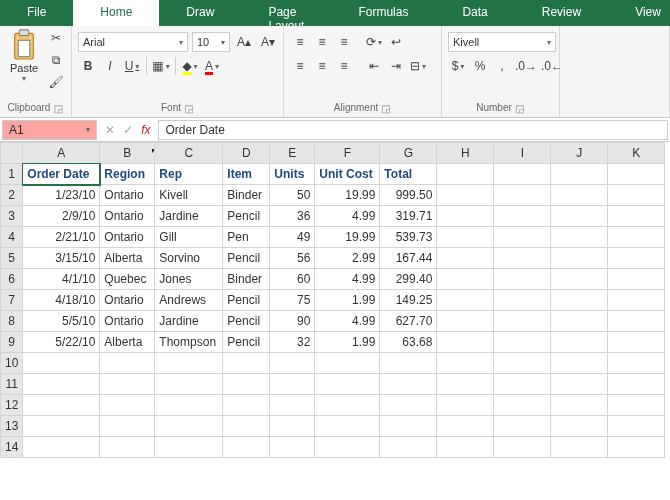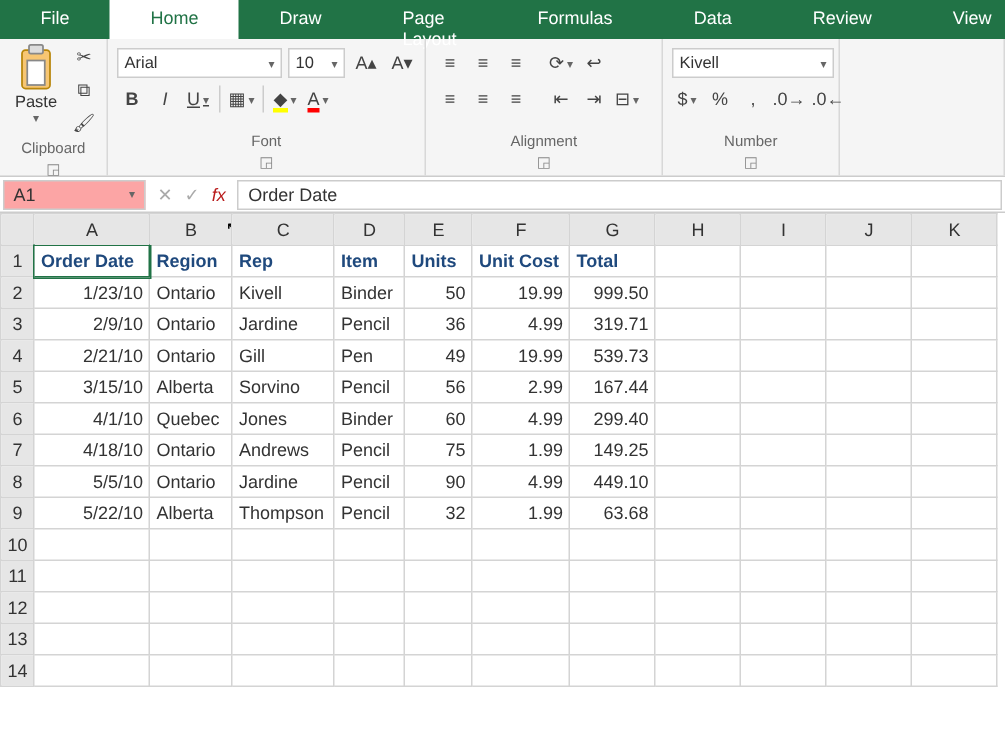--- a/index.html
+++ b/index.html
@@ -8,21 +8,21 @@
   
   .tabs { display: flex; background: #217346; color: #fff; height: 26px; align-items: stretch; }
   .tab { padding: 5px 27px; cursor: pointer; font-size: 12px; }
   .tab.file { background: #217346; }
   .tab.active { background: #fff; color: #217346; }
 
   
   .ribbon { display: flex; background: #f5f5f5; border-bottom: 1px solid #ccc; height: 92px; }
   .group { display: flex; flex-direction: column; border-right: 1px solid #d8d8d8; padding: 2px 4px 2px 4px; }
   .group-body { flex: 1; display: flex; gap: 2px; align-items: flex-start; }
-  .group-label { text-align: center; font-size: 10px; color: #666; padding: 2px 0; display: flex; justify-content: center; align-items: center; gap: 3px; flex-direction: column;}
+  .group-label { text-align: center; font-size: 10px; color: #666; padding: 2px 0; display: flex; justify-content: center; align-items: flex-end; gap: 3px;}
   .group-label .corner { width: 10px; height: 10px; display:inline-flex; align-items:center; justify-content:center; color:#888;}
   .vstack { display: flex; flex-direction: column; gap: 2px; }
   .hstack { display: flex; flex-direction: row; gap: 2px; align-items:center;}
   .btn { display: inline-flex; align-items: center; justify-content: center; min-width: 20px; height: 20px; border: 1px solid transparent; background: transparent; cursor: pointer; font-size: 12px; color:#444;}
   .dd::after { content: "▾"; font-size: 8px; margin-left: 2px; color: #666; }
   .sel { border: 1px solid #ccc; background: #fff; font-size: 11px; height: 20px; display: flex; align-items: center; padding: 0 4px; justify-content: space-between; gap:4px;}
   .bigbtn { display:flex; flex-direction:column; align-items:center; justify-content:center; width:56px; height:68px; cursor:pointer; font-size:10px; color:#333; gap:2px;}
   .bigbtn svg { width:28px; height:28px; }
 
   
@@ -353,21 +353,21 @@
           <td class=""></td>
         </tr>
         <tr>
           <th class="rowh">8</th>
           <td class="num">5/5/10</td>
           <td class="txt">Ontario</td>
           <td class="txt">Jardine</td>
           <td class="txt">Pencil</td>
           <td class="num">90</td>
           <td class="num">4.99</td>
-          <td class="num">449.10</td>
+          <td class="num">627.70</td>
           <td class=""></td>
           <td class=""></td>
           <td class=""></td>
           <td class=""></td>
         </tr>
         <tr>
           <th class="rowh">9</th>
           <td class="num">5/22/10</td>
           <td class="txt">Alberta</td>
           <td class="txt">Thompson</td>

